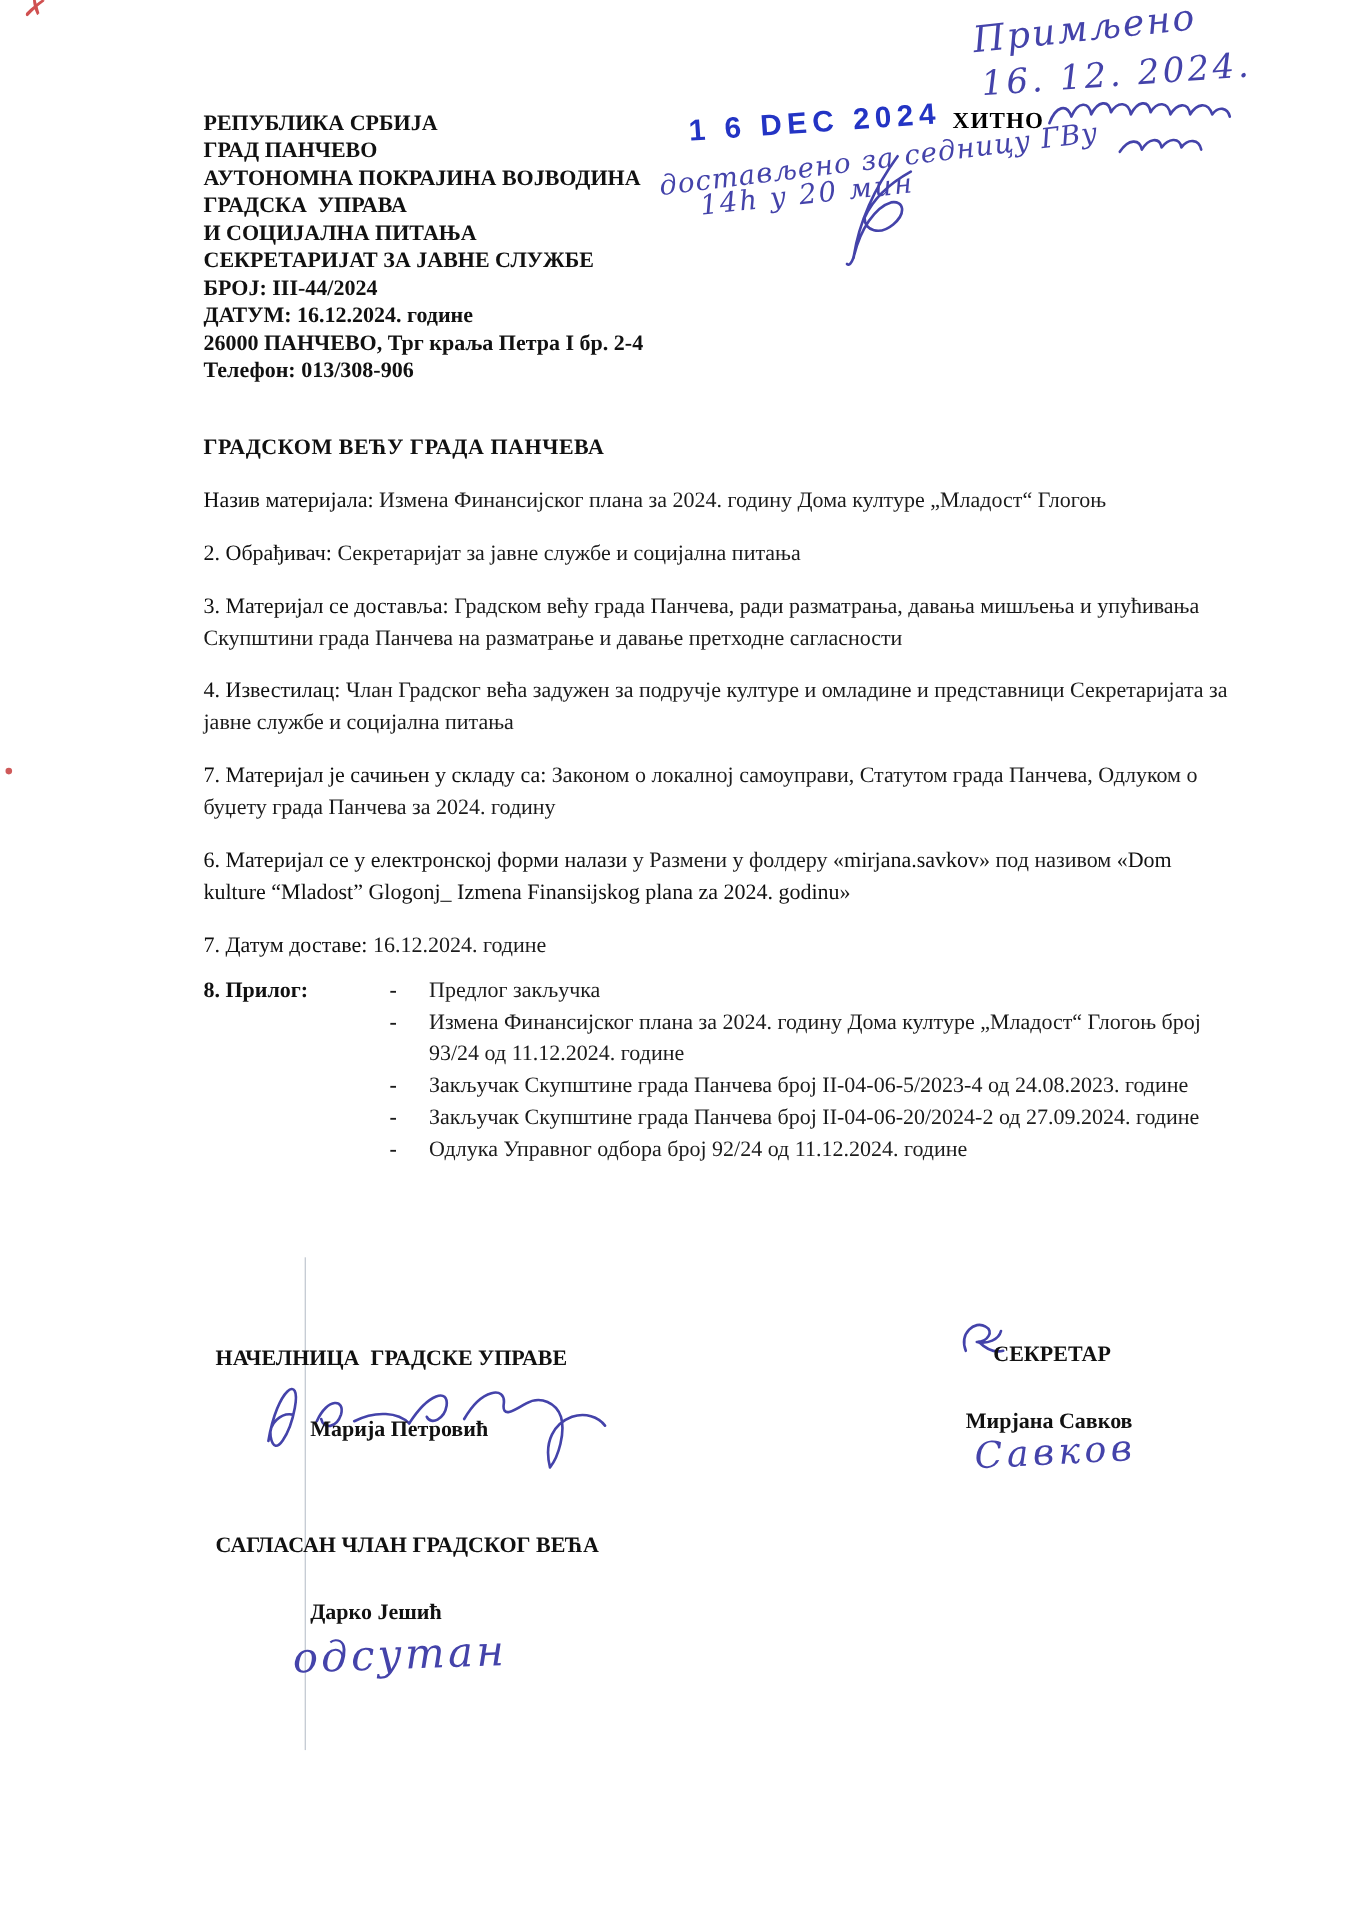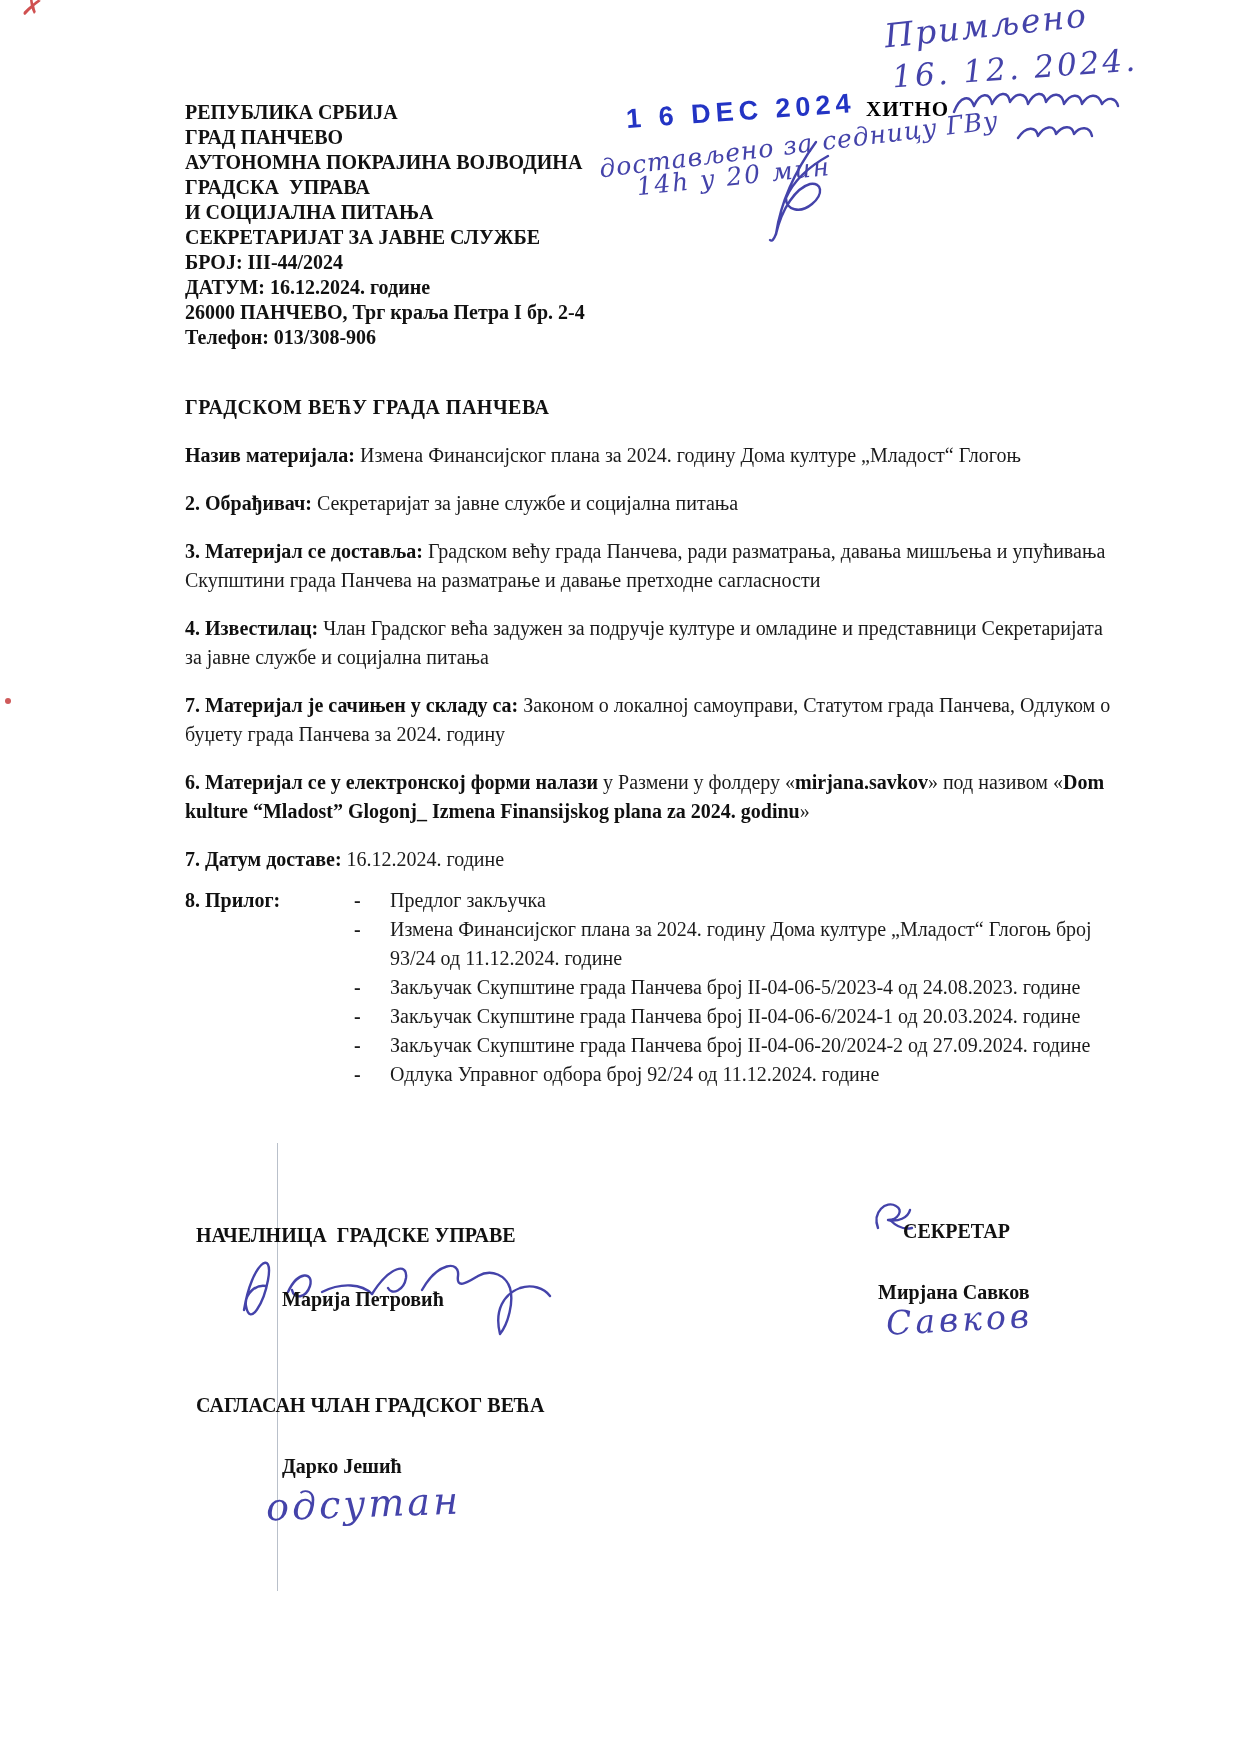--- a/index.html
+++ b/index.html
@@ -14,21 +14,21 @@
     box-shadow:0 0 6px rgba(0,0,0,.25);
   }
   
   .header-block{position:absolute;left:185px;top:100px;}
   .hline{font-weight:bold;font-size:20px;line-height:25px;white-space:pre;color:#111;}
   
   .recipient{position:absolute;left:185px;top:396px;font-weight:bold;font-size:20px;color:#111;letter-spacing:.5px;}
   
   .sections{position:absolute;left:185px;top:441px;width:935px;}
   .sec{margin:0 0 19px 0;font-size:20px;line-height:29px;}
-  .sec strong{font-weight:bold;color:#101010;}
+  .sec strong{font-weight:normal;color:#101010;}
   
   .attach-block{position:absolute;left:185px;top:886px;width:965px;font-size:20px;line-height:29px;}
   .attach-label{position:absolute;left:0;top:0;font-weight:bold;color:#101010;}
   ul.attach-list{list-style:none;margin:0;padding:0 0 0 205px;}
   ul.attach-list li{position:relative;margin:0;max-width:750px;}
   ul.attach-list li::before{content:"-";position:absolute;left:-36px;top:0;font-weight:bold;}
   
   .hand{position:absolute;font-family:"DejaVu Serif","Liberation Serif",serif;font-style:italic;color:#4443aa;white-space:pre;}
   .hw-received1{left:884px;top:6px;font-size:33px;transform:rotate(-6deg);letter-spacing:2px;}
   .hw-received2{left:892px;top:50px;font-size:31px;transform:rotate(-4deg);letter-spacing:3px;}
@@ -112,21 +112,20 @@
       <p class="sec"><strong>6. Материјал се у електронској форми налази</strong><span> у Размени у фолдеру «</span><strong>mirjana.savkov</strong><span>» под називом «</span><strong>Dom kulture “Mladost” Glogonj_ Izmena Finansijskog plana za 2024. godinu</strong><span>»</span></p>
       <p class="sec"><strong>7. Датум доставе:</strong><span> 16.12.2024. године</span></p>
     </div>
 
   <div class="attach-block">
     <div class="attach-label">8. Прилог:</div>
     <ul class="attach-list">
         <li>Предлог закључка</li>
         <li>Измена Финансијског плана за 2024. годину Дома културе „Младост“ Глогоњ број 93/24 од 11.12.2024. године</li>
         <li>Закључак Скупштине града Панчева број II-04-06-5/2023-4 од 24.08.2023. године</li>
-        <li>Закључак Скупштине града Панчева број II-04-06-6/2024-1 од 20.03.2024. године</li>
         <li>Закључак Скупштине града Панчева број II-04-06-20/2024-2 од 27.09.2024. године</li>
         <li>Одлука Управног одбора број 92/24 од 11.12.2024. године</li>
       </ul>
   </div>
 
   <div class="sig-title chief-title">НАЧЕЛНИЦА  ГРАДСКЕ УПРАВЕ</div>
   <svg class="ink" style="left:222px;top:1232px;" width="345" height="112" viewBox="0 0 345 112">
     <path d="M22,78 C30,30 52,16 46,48 C42,70 28,96 24,74 C22,62 34,52 44,54"></path>
     <path d="M66,60 C76,38 92,40 88,54 C84,66 72,68 70,58"></path>
     <path d="M100,60 C120,50 140,52 150,62"></path>

